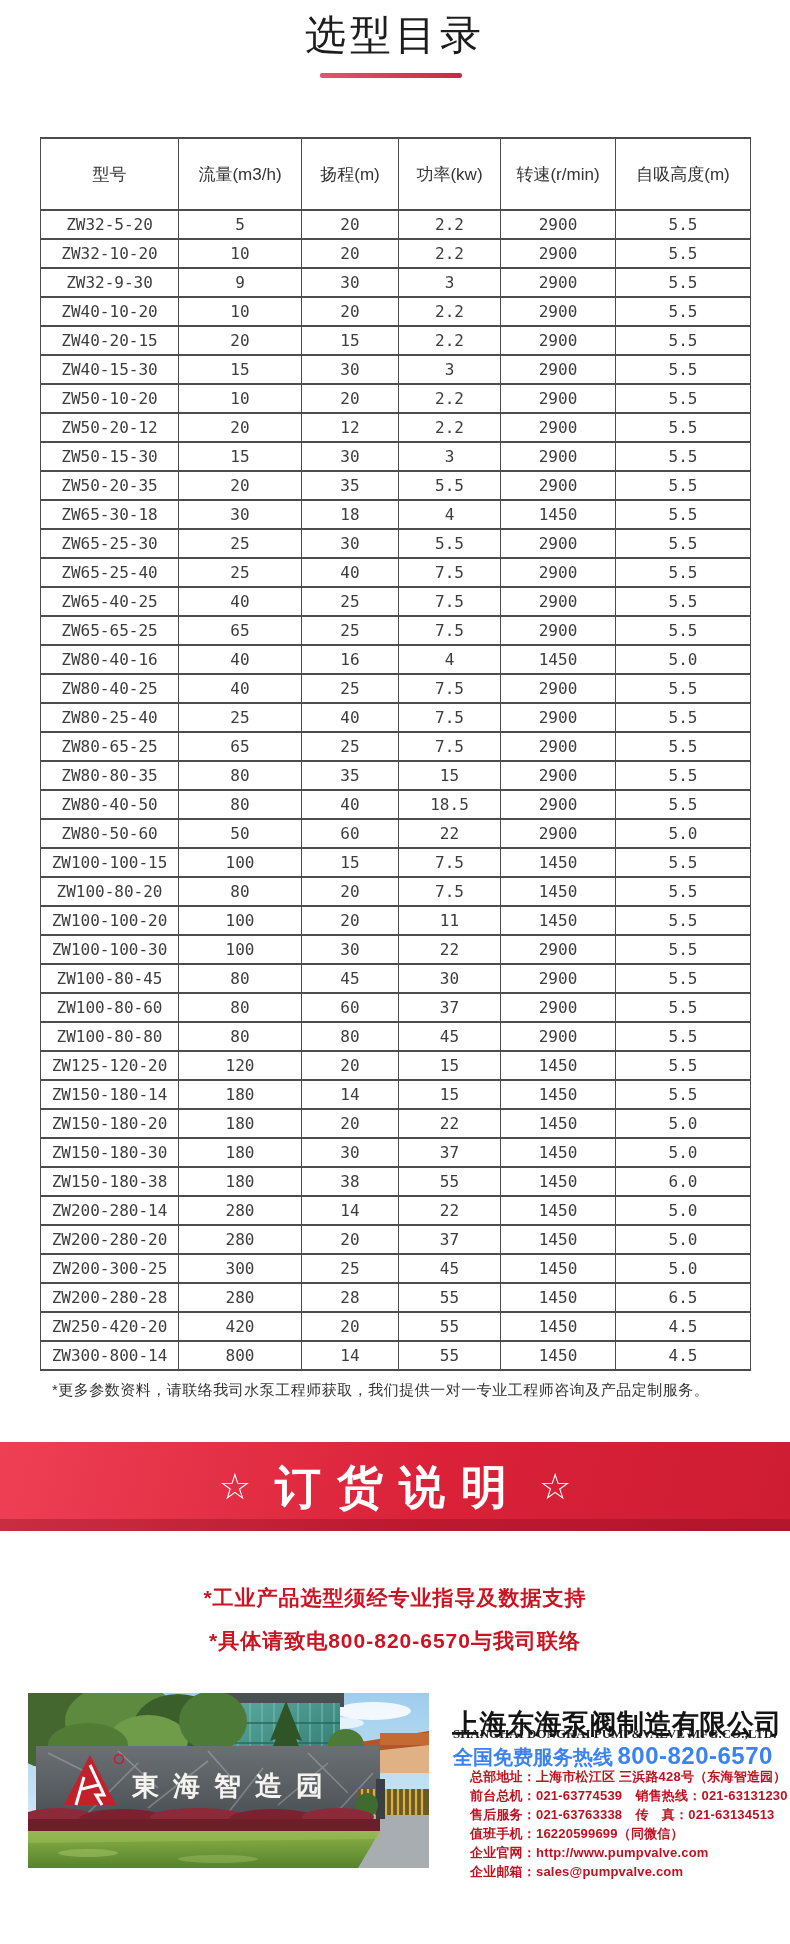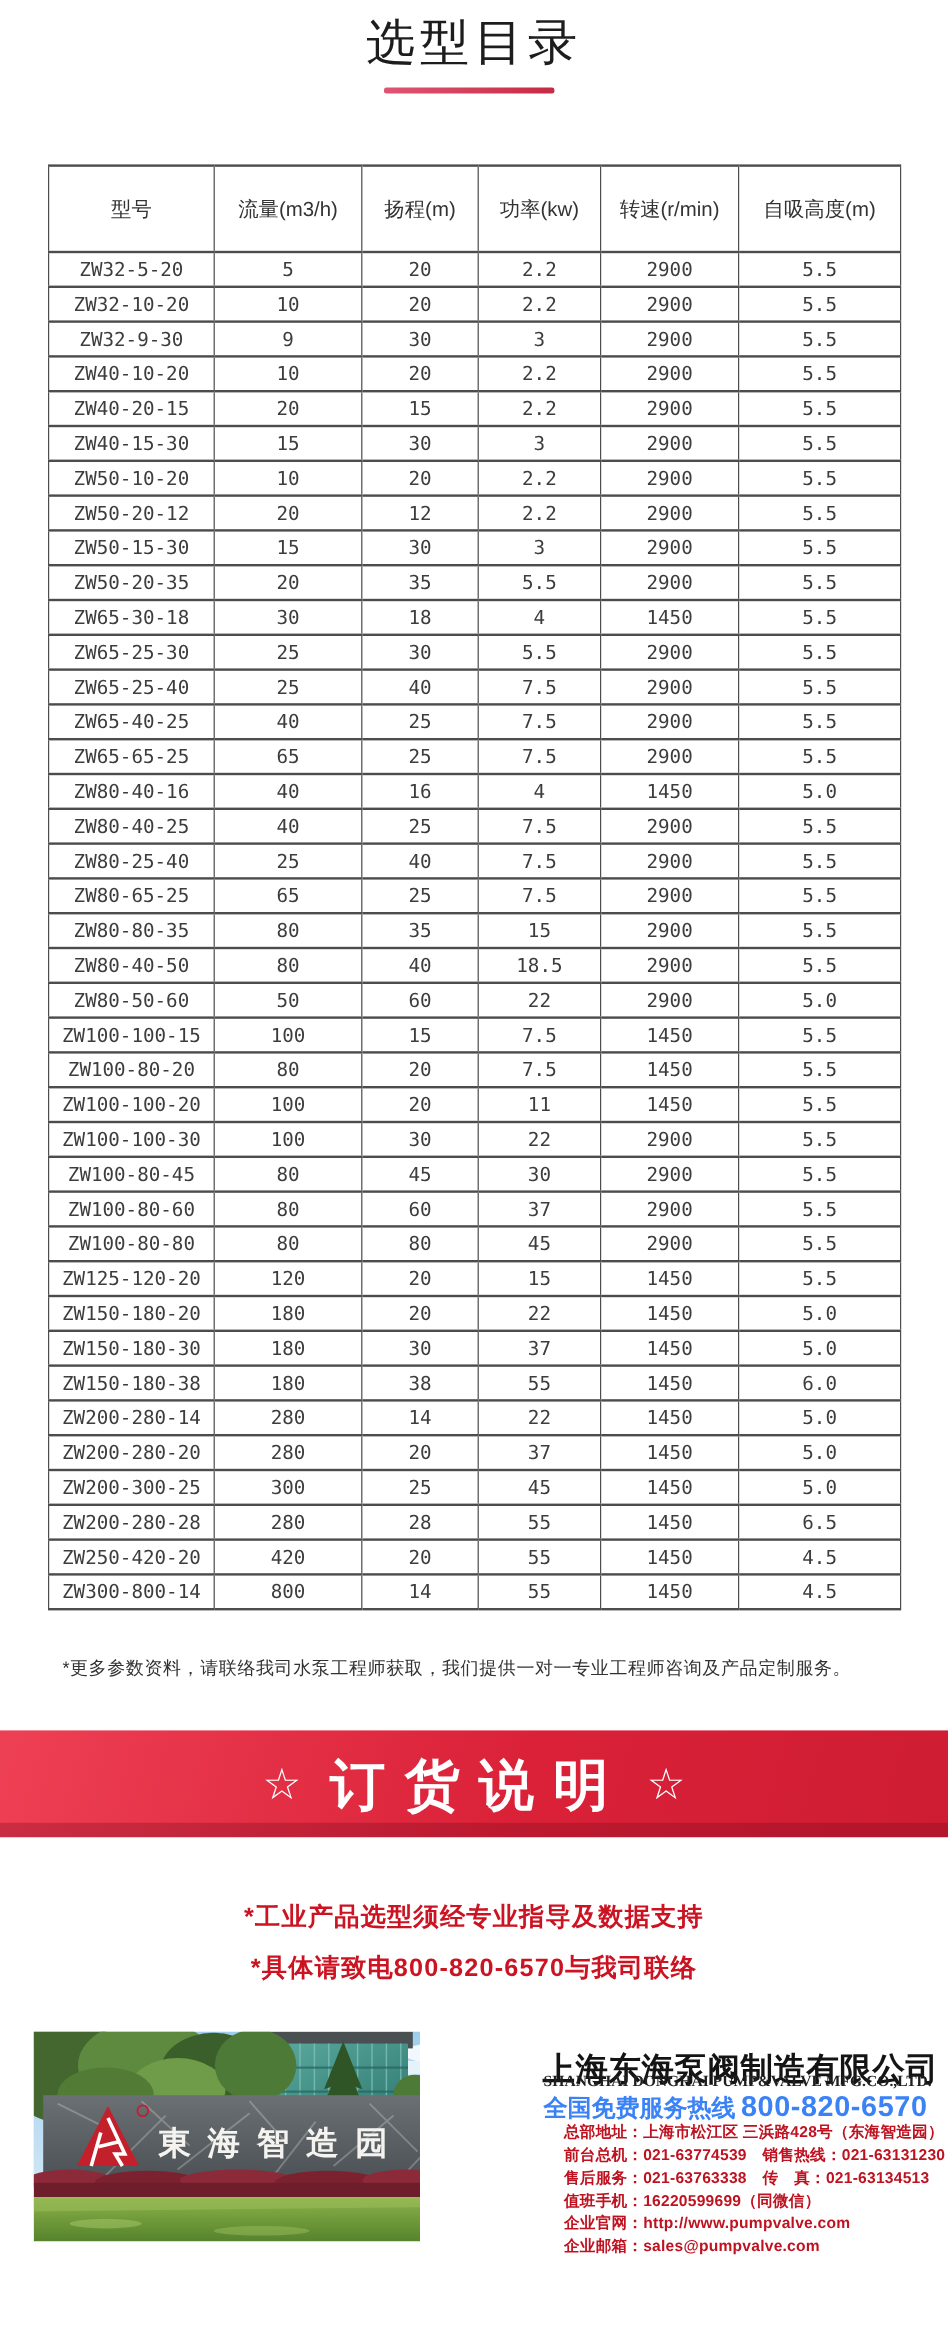--- a/index.html
+++ b/index.html
@@ -59,21 +59,21 @@
   
   .order-notes {
     position:absolute; left:0; top:1576px; width:790px; text-align:center;
   }
   .order-note-line {
     font-size:21px; font-weight:bold; color:#cb1322; line-height:43px;
     letter-spacing:1px;
   }
   
   .campus-photo {
-    position:absolute; left:28px; top:1693px; width:322px; height:175px;
+    position:absolute; left:28px; top:1693px; width:401px; height:175px;
     overflow:hidden; background:#cfe6f4;
   }
   .company-name-cn {
     position:absolute; left:452px; top:1692px; width:336px;
     font-size:27px; font-weight:900; color:#141414; letter-spacing:0.5px;
     white-space:nowrap;
     margin-top:14px;
   }
   .company-name-en {
     position:absolute; left:453px; top:1726px; width:336px;
@@ -350,20 +350,28 @@
           <td>80</td>
           <td>80</td>
           <td>45</td>
           <td>2900</td>
           <td>5.5</td>
         </tr>
         <tr>
           <td>ZW125-120-20</td>
           <td>120</td>
           <td>20</td>
+          <td>15</td>
+          <td>1450</td>
+          <td>5.5</td>
+        </tr>
+        <tr>
+          <td>ZW150-180-14</td>
+          <td>180</td>
+          <td>14</td>
           <td>15</td>
           <td>1450</td>
           <td>5.5</td>
         </tr>
         <tr>
           <td>ZW150-180-20</td>
           <td>180</td>
           <td>20</td>
           <td>22</td>
           <td>1450</td>

